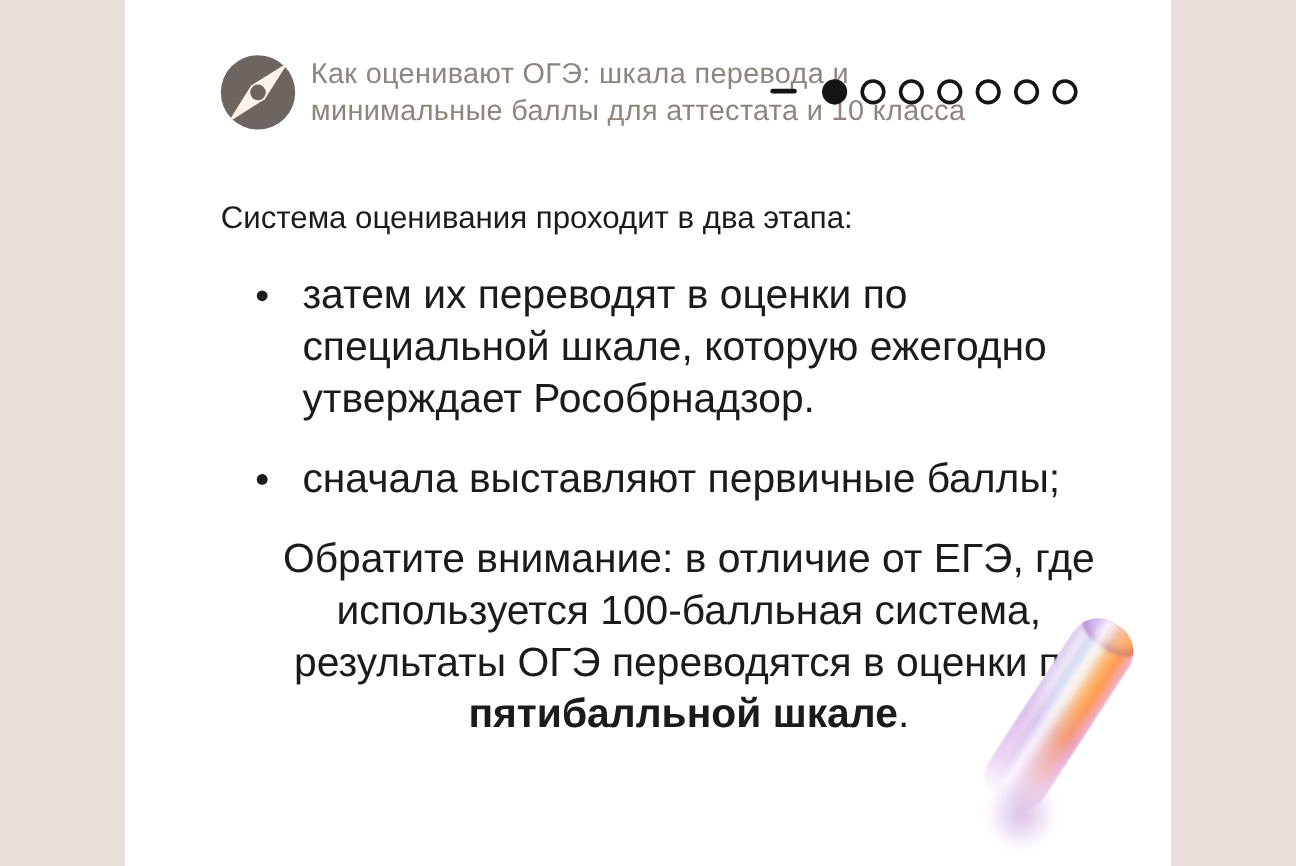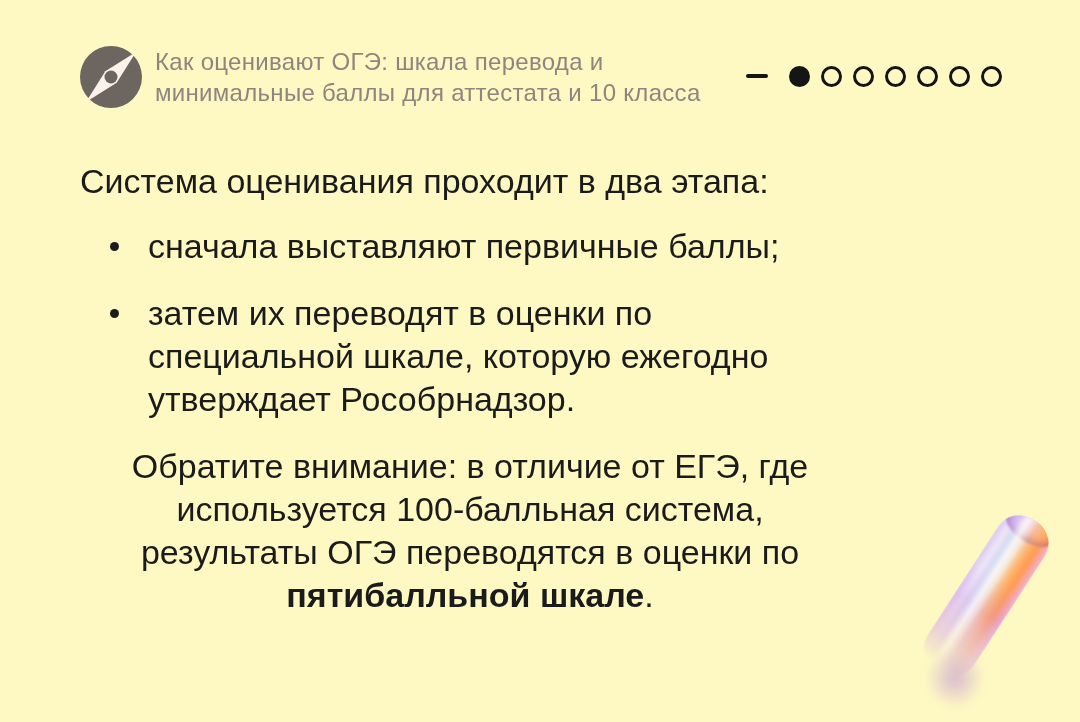--- a/index.html
+++ b/index.html
@@ -2,22 +2,22 @@
 <html lang="ru"><head>
 <meta charset="utf-8">
 <style>
   html,body{margin:0;padding:0;}
   body{
     font-family:"Liberation Sans","DejaVu Sans",sans-serif;
     background:#e9e0da;
   }
   .canvas{
     position:relative;
-    width:1080px;height:722px;
-    background:#fef9c3;
+    width:872px;height:722px;
+    background:#ffffff;
     overflow:hidden;
     margin:0 auto;
   }
 
   
   .logo{
     position:absolute;left:78px;top:44px;width:66px;height:66px;
   }
   .caption{
     position:absolute;left:155px;top:46px;margin:0;
@@ -43,21 +43,21 @@
 
   
   .main{
     position:absolute;left:80px;top:160px;width:780px;color:#1b1b1b;
   }
   h1{
     margin:0 0 36px;font-size:55px;line-height:64px;font-weight:700;
     letter-spacing:-.5px;color:#161616;
   }
   .intro{
-    margin:0 0 22px;font-size:34px;line-height:43px;white-space:pre-line;
+    margin:0 0 22px;font-size:26px;line-height:43px;white-space:pre-line;
   }
   ul.bullets{list-style:none;margin:0;padding:0;}
   ul.bullets li{display:flex;margin:0 0 24px;}
   .bullet-dot{
     flex:none;width:9px;height:9px;border-radius:50%;background:#1b1b1b;
     margin:17px 29px 0 30px;
   }
   .bullet-text{font-size:34px;line-height:43px;white-space:pre-line;}
   .note{
     margin:24px 0 0;font-size:34px;line-height:43px;white-space:pre-line;text-align:center;
@@ -117,27 +117,27 @@
         <span class="dot"></span>
         <span class="dot"></span>
       </div>
   </div>
 
   <div class="main">
     <p class="intro">Система оценивания проходит в два этапа:</p>
     <ul class="bullets">
       <li>
         <span class="bullet-dot"></span>
-        <span class="bullet-text">сначала выставляют первичные баллы;</span>
+        <span class="bullet-text">затем их переводят в оценки по
+специальной шкале, которую ежегодно
+утверждает Рособрнадзор.</span>
       </li>
       <li>
         <span class="bullet-dot"></span>
-        <span class="bullet-text">затем их переводят в оценки по
-специальной шкале, которую ежегодно
-утверждает Рособрнадзор.</span>
+        <span class="bullet-text">сначала выставляют первичные баллы;</span>
       </li>
     </ul>
     <p class="note"><span>Обратите внимание: в отличие от ЕГЭ, где
 используется 100-балльная система,
 результаты ОГЭ переводятся в оценки по
 </span><strong>пятибалльной шкале</strong><span>.</span></p>
   </div>
 
   <div class="pencil">
     <div class="pencil-body">

